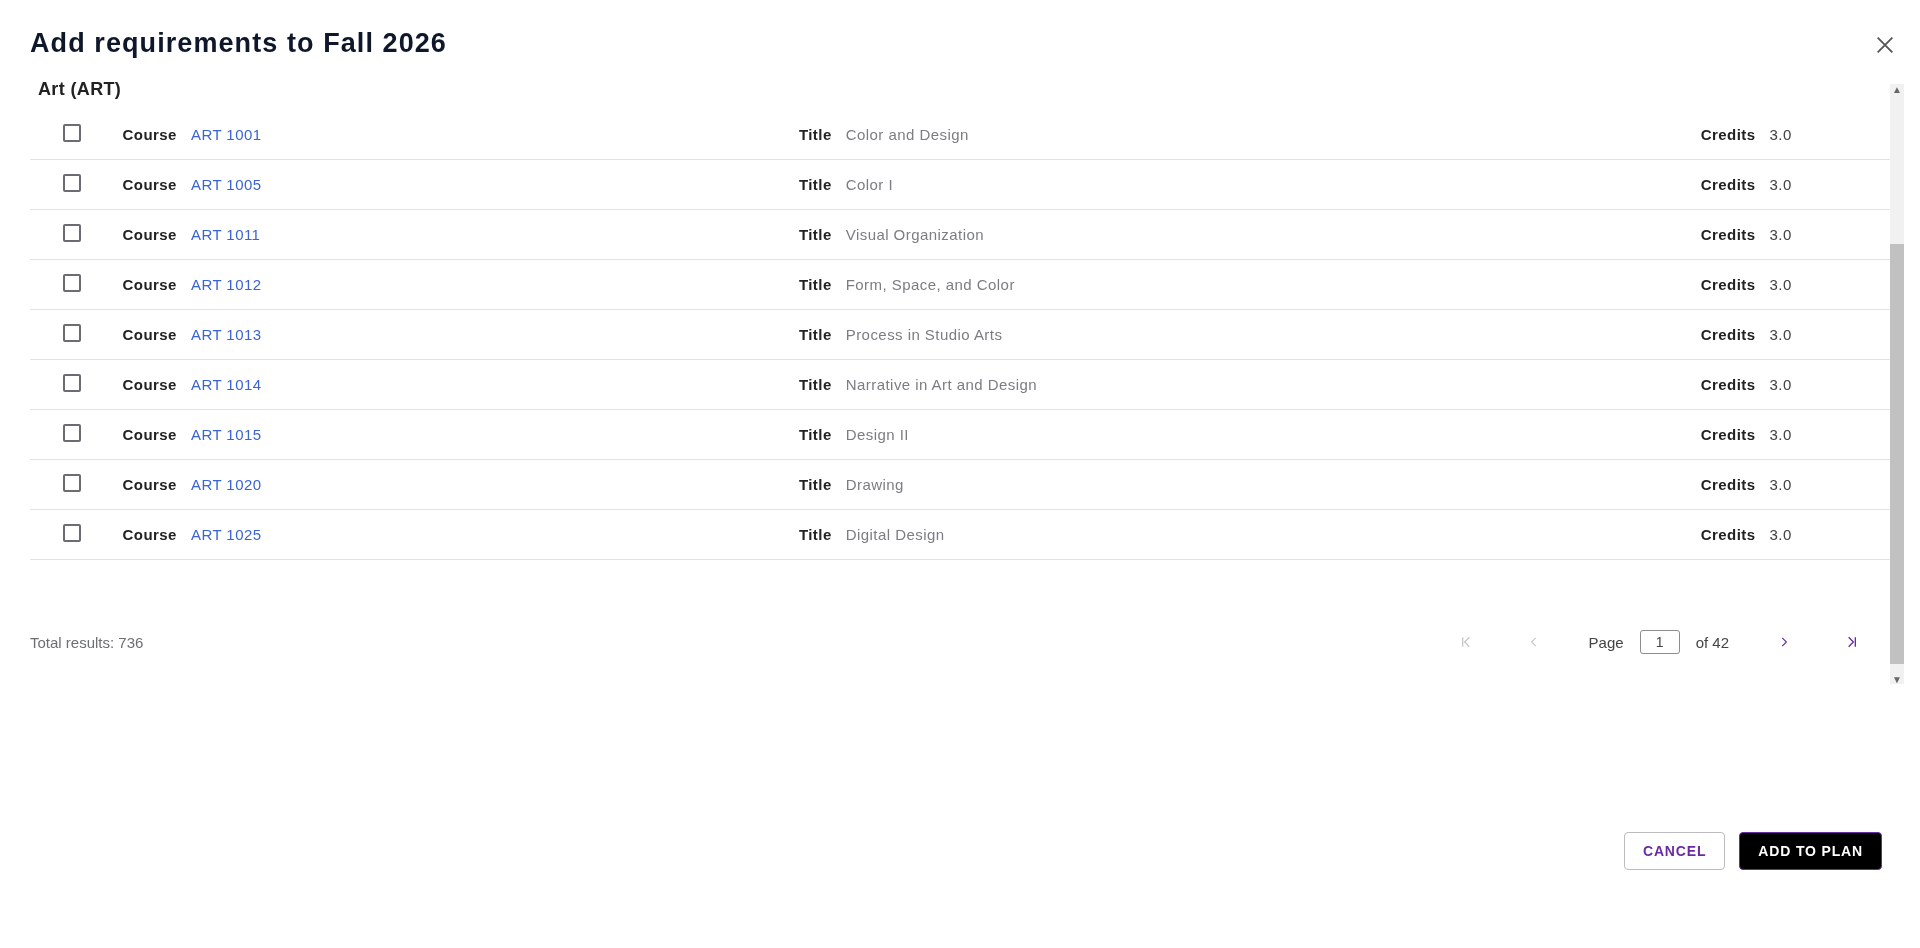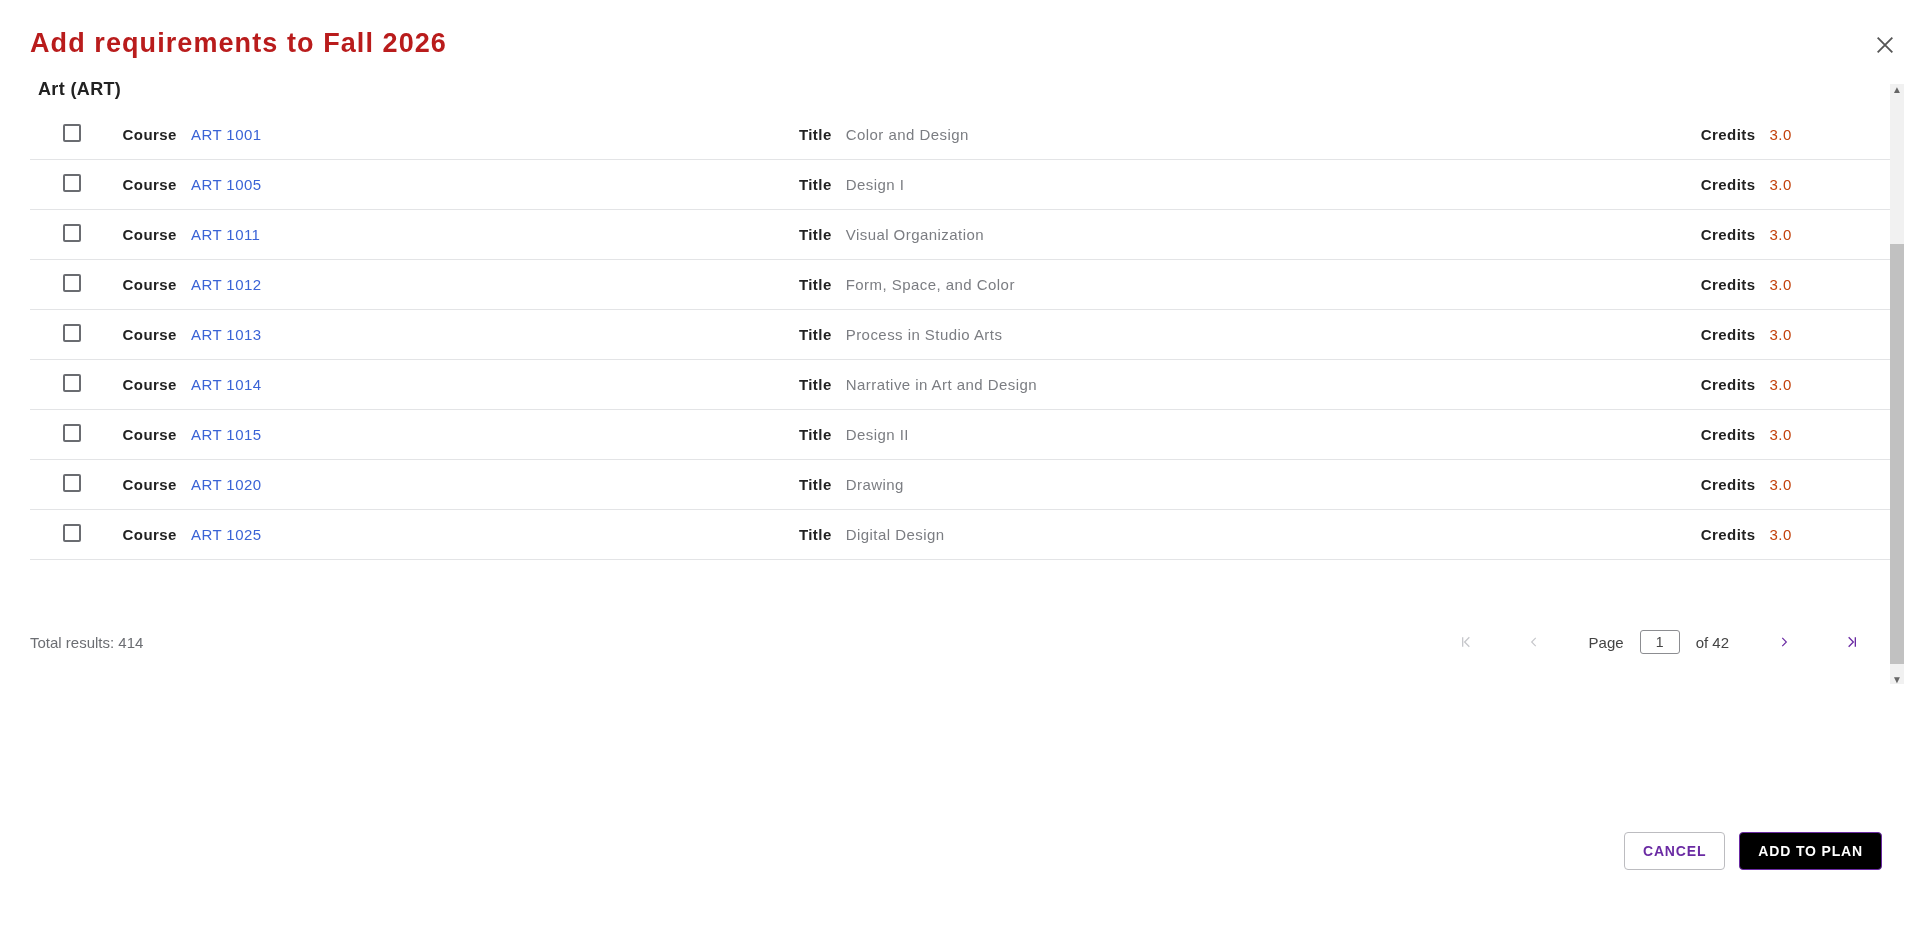--- a/index.html
+++ b/index.html
@@ -1,37 +1,37 @@
 <!DOCTYPE html>
 <html><head>
 <meta charset="utf-8">
 <style>
   * { box-sizing: border-box; margin: 0; padding: 0; }
   html, body { width: 1920px; height: 948px; font-family: "Segoe UI", Verdana, Arial, sans-serif; color:#222; background:#fff; }
   .dialog { position:relative; width:100%; height:100%; padding: 28px 30px 20px 30px; }
-  .dialog-title { font-size: 27px; font-weight:700; letter-spacing:0.04em; color:#b91c1c; }
+  .dialog-title { font-size: 27px; font-weight:700; letter-spacing:0.04em; color:#0f172a; }
   .close-btn { position:absolute; top:28px; right:18px; width:34px; height:34px; display:flex; align-items:center; justify-content:center; cursor:pointer; color:#555; }
   .close-btn svg { width:22px; height:22px; stroke:#555; stroke-width:2; }
   
   .scrollbar-track { position:absolute; top:84px; right:16px; width:14px; height:600px; background:#f1f1f1; border-radius:0; }
   .scrollbar-thumb { position:absolute; top:160px; left:0; width:14px; height:420px; background:#c1c1c1; }
   .scrollbar-arrow { position:absolute; left:0; width:14px; height:14px; display:flex; align-items:center; justify-content:center; color:#666; font-size:10px; }
   .scrollbar-arrow.up { top:-2px; }
   .scrollbar-arrow.down { bottom:-2px; }
 
   .group-heading { font-size:18px; font-weight:700; letter-spacing:0.02em; margin:20px 8px 10px 8px; }
   .course-table { width:100%; border-collapse:collapse; }
   .course-row { border-bottom:1px solid #e3e4e6; }
   .course-row td { padding:14px 8px; vertical-align:middle; font-size:15px; letter-spacing:0.03em; }
   .cb-cell { width:60px; text-align:center; }
   .checkbox { width:18px; height:18px; border:2px solid #6a6c71; border-radius:2px; display:inline-block; cursor:pointer; }
   .lbl { font-weight:700; color:#222; margin-right:14px; }
   .course-link { color:#3a63d6; text-decoration:none; cursor:pointer;text-align:center; }
   .title-val { color:#7b7d82; }
-  .credits-val { color:#c2410c; }
+  .credits-val { color:#404040; }
   .col-course { width:480px; }
   .col-title  { width:640px; }
   .col-credits { width:140px; }
 
   .pager { position:absolute; left:30px; right:55px; top:618px; height:48px; display:flex; align-items:center; justify-content:space-between; font-size:15px; color:#6c6e73; }
   .pager-right { display:flex; align-items:center; gap:42px; }
   .pager-btn { width:26px; height:26px; display:flex; align-items:center; justify-content:center; cursor:pointer; }
   .pager-btn.disabled { color:#c6c7cb; cursor:default; }
   .pager-btn.enabled  { color:#6a2aa3; }
   .page-group { display:flex; align-items:center; gap:16px; color:#444; }
@@ -70,21 +70,21 @@
     <tbody id="course-rows">
         <tr class="course-row">
           <td class="cb-cell"><span class="checkbox"></span></td>
           <td class="col-course"><span class="lbl">Course</span><a class="course-link">ART 1001</a></td>
           <td class="col-title"><span class="lbl">Title</span><span class="title-val">Color and Design</span></td>
           <td class="col-credits"><span class="lbl">Credits</span><span class="credits-val">3.0</span></td>
         </tr>
         <tr class="course-row">
           <td class="cb-cell"><span class="checkbox"></span></td>
           <td class="col-course"><span class="lbl">Course</span><a class="course-link">ART 1005</a></td>
-          <td class="col-title"><span class="lbl">Title</span><span class="title-val">Design I</span></td>
+          <td class="col-title"><span class="lbl">Title</span><span class="title-val">Color I</span></td>
           <td class="col-credits"><span class="lbl">Credits</span><span class="credits-val">3.0</span></td>
         </tr>
         <tr class="course-row">
           <td class="cb-cell"><span class="checkbox"></span></td>
           <td class="col-course"><span class="lbl">Course</span><a class="course-link">ART 1011</a></td>
           <td class="col-title"><span class="lbl">Title</span><span class="title-val">Visual Organization</span></td>
           <td class="col-credits"><span class="lbl">Credits</span><span class="credits-val">3.0</span></td>
         </tr>
         <tr class="course-row">
           <td class="cb-cell"><span class="checkbox"></span></td>
@@ -119,21 +119,21 @@
         <tr class="course-row">
           <td class="cb-cell"><span class="checkbox"></span></td>
           <td class="col-course"><span class="lbl">Course</span><a class="course-link">ART 1025</a></td>
           <td class="col-title"><span class="lbl">Title</span><span class="title-val">Digital Design</span></td>
           <td class="col-credits"><span class="lbl">Credits</span><span class="credits-val">3.0</span></td>
         </tr>
       </tbody>
   </table>
 
   <div class="pager">
-    <div>Total results: 414</div>
+    <div>Total results: 736</div>
     <div class="pager-right">
       <div class="pager-btn disabled">
         <svg width="16" height="16" viewBox="0 0 24 24" fill="none" stroke="currentColor" stroke-width="2">
             <path d="M7 5v14"></path>
             <path d="M17 5l-7 7 7 7"></path>
           </svg>
       </div>
       <div class="pager-btn disabled">
         <svg width="14" height="14" viewBox="0 0 24 24" fill="none" stroke="currentColor" stroke-width="2">
             <path d="M15 5l-7 7 7 7"></path>

